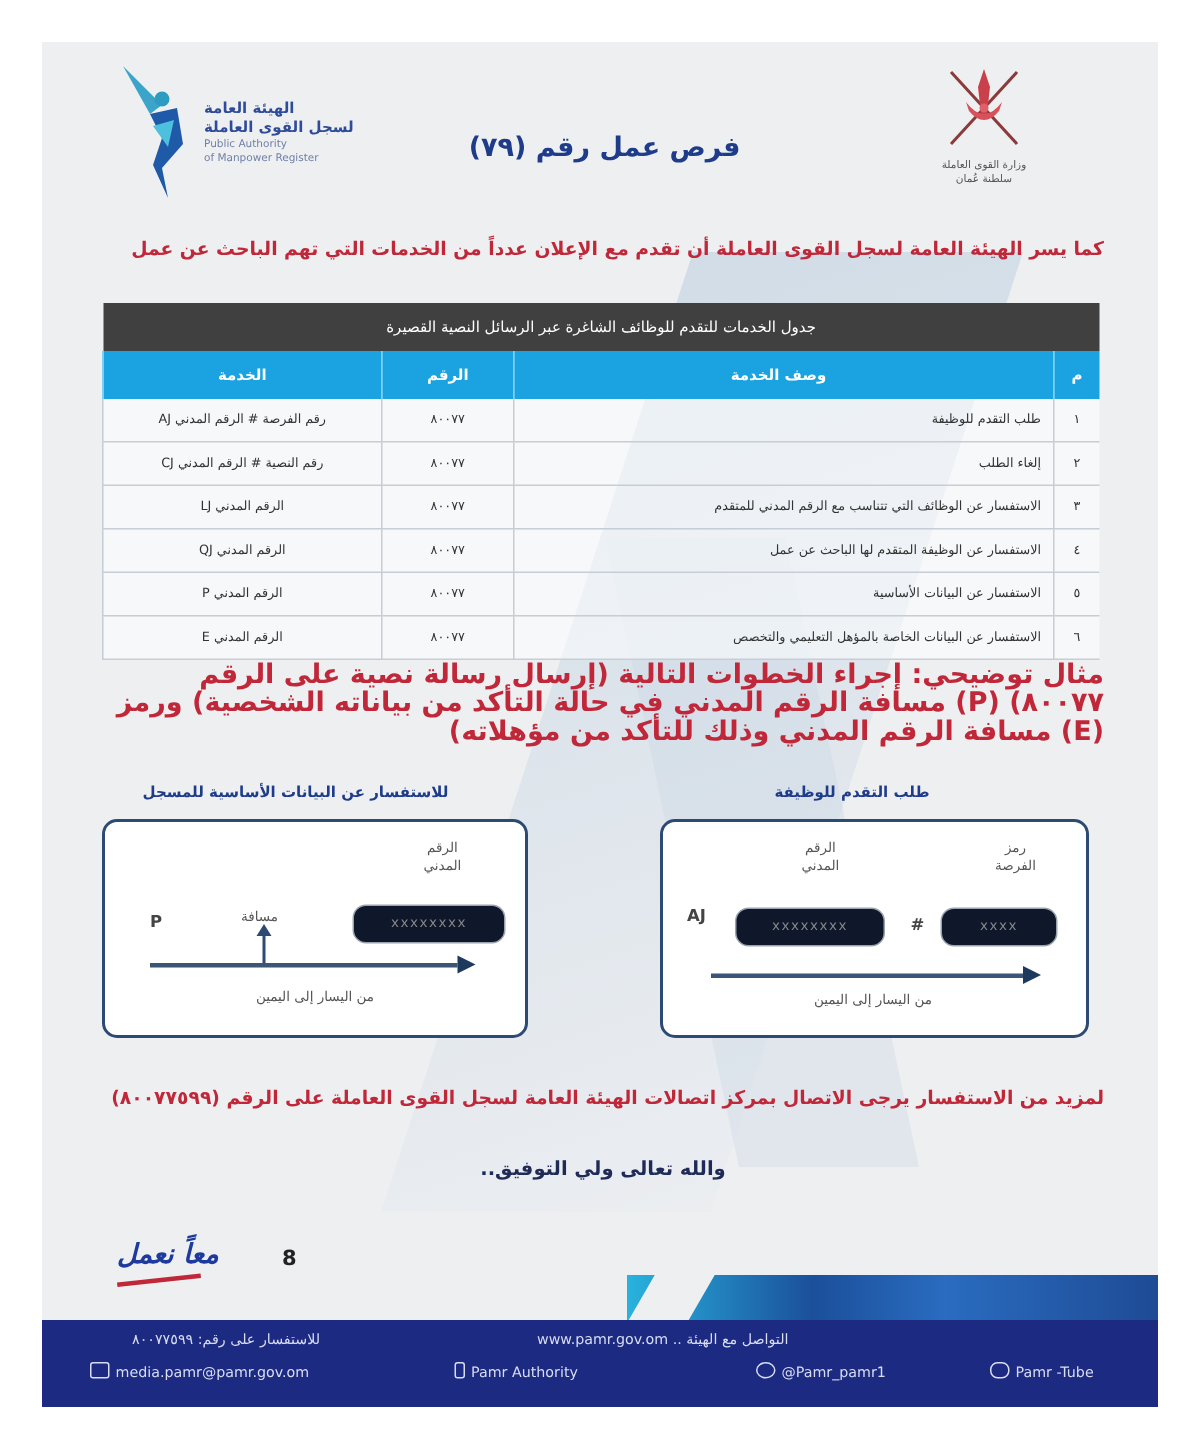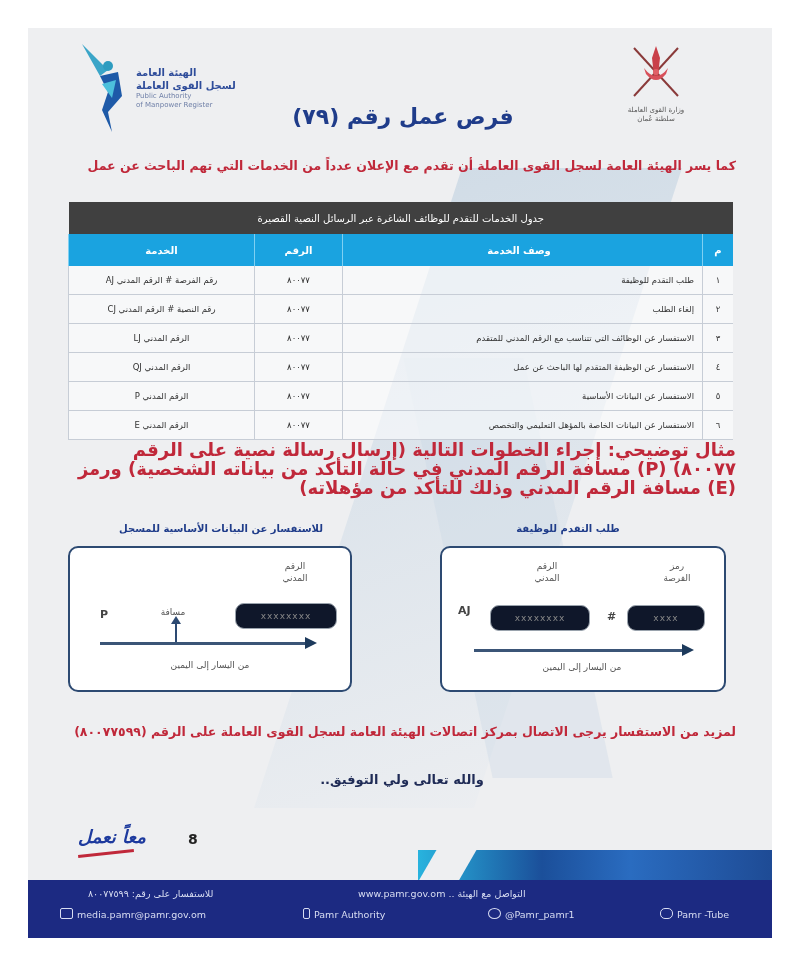--- a/index.html
+++ b/index.html
@@ -7,21 +7,21 @@
   .page{position:absolute;left:28px;top:28px;width:744px;height:910px;background:#eeeff1;overflow:hidden;}
   .bg-swoosh{position:absolute;left:330px;top:140px;width:220px;height:640px;background:linear-gradient(160deg,rgba(185,205,222,0.55),rgba(225,232,240,0.2));transform:skewX(-18deg);}
   .bg-swoosh2{position:absolute;left:420px;top:330px;width:120px;height:420px;background:rgba(200,215,230,0.35);transform:skewX(12deg);}
 
   .logo-left{position:absolute;left:50px;top:12px;width:175px;height:95px;}
   .logo-left .figure{position:absolute;left:0;top:0;width:55px;height:95px;}
   .logo-left .txt{position:absolute;left:58px;top:26px;direction:rtl;text-align:left;}
   .logo-left .ar{font-size:10px;color:#2e4c9a;font-weight:bold;line-height:13px;white-space:nowrap;}
   .logo-left .en{font-size:7px;color:#7080a8;line-height:9px;direction:ltr;white-space:nowrap;}
 
-  .title{position:absolute;left:240px;top:76px;width:270px;text-align:center;font-size:22px;font-weight:bold;color:#1f3c8a;direction:rtl;}
+  .title{position:absolute;left:240px;top:60px;width:270px;text-align:center;font-size:18px;font-weight:bold;color:#1f3c8a;direction:rtl;}
 
   .emblem{position:absolute;left:588px;top:10px;width:80px;height:95px;}
   .emblem .cap{position:absolute;left:0;top:68px;width:80px;text-align:center;font-size:7px;line-height:9px;color:#555;direction:rtl;}
 
   .intro{position:absolute;left:40px;top:128px;width:668px;direction:rtl;text-align:right;font-size:12.5px;line-height:19px;color:#c0283a;font-weight:bold;}
 
   .table{position:absolute;left:40px;top:174px;width:665px;border-collapse:collapse;direction:rtl;}
   .table .cap-row td{background:#404040;color:#ffffff;font-size:10px;text-align:center;height:30px;}
   .table .head-row th{background:#1aa3e0;color:#ffffff;font-size:10px;font-weight:bold;height:30px;border-left:1px solid #7fd0f2;}
   .table td.cell{font-size:8.5px;color:#333;height:26px;border-bottom:1px solid #c7cdd6;border-left:1px solid #c7cdd6;background:rgba(255,255,255,0.55);}
@@ -143,21 +143,21 @@
       <td class="cell c-no">٦</td>
       <td class="cell c-desc">الاستفسار عن البيانات الخاصة بالمؤهل التعليمي والتخصص</td>
       <td class="cell c-num">٨٠٠٧٧</td>
       <td class="cell c-svc">الرقم المدني E</td>
     </tr>
   </tbody>
     </table>
 
   <div class="example">مثال توضيحي: إجراء الخطوات التالية (إرسال رسالة نصية على الرقم ٨٠٠٧٧) (P) مسافة الرقم المدني في حالة التأكد من بياناته الشخصية) ورمز (E) مسافة الرقم المدني وذلك للتأكد من مؤهلاته)</div>
 
-  <div class="diag-title" style="left:58px;top:495px;width:270px;">للاستفسار عن البيانات الأساسية للمسجل</div>
+  <div class="diag-title" style="left:34px;top:495px;width:270px;">للاستفسار عن البيانات الأساسية للمسجل</div>
   <div class="diag" style="left:40px;top:518px;width:280px;height:142px;">
     <div class="lbl" style="left:195px;top:12px;width:60px;">
       <div>الرقم</div>
       <div>المدني</div>
     </div>
     <div class="pill" style="left:165px;top:55px;width:100px;">xxxxxxxx</div>
     <div class="lbl" style="left:78px;top:58px;width:50px;">مسافة</div>
     <div class="up-arrow" style="left:105px;top:75px;height:20px;"></div>
     <div class="sep" style="left:30px;top:60px;">P</div>
     <div class="arrow-line" style="left:30px;top:94px;width:205px;"></div>
@@ -193,17 +193,17 @@
 
   <div class="footer-stripe"></div>
   <div class="footer">
     <div class="r1">
       <span style="left:60px;direction:rtl;">للاستفسار على رقم: ٨٠٠٧٧٥٩٩</span>
       <span style="left:330px;direction:rtl;">التواصل مع الهيئة .. www.pamr.gov.om</span>
     </div>
     <div class="r2">
       <span style="left:32px;"><i class="ico"></i><b style="font-weight:normal">media.pamr@pamr.gov.om</b></span>
       <span style="left:275px;"><i class="ico" style="width:5px"></i><b style="font-weight:normal">Pamr Authority</b></span>
-      <span style="left:460px;"><i class="ico" style="border-radius:50%"></i><b style="font-weight:normal">@Pamr_pamr1</b></span>
+      <span style="left:476px;"><i class="ico" style="border-radius:50%"></i><b style="font-weight:normal">@Pamr_pamr1</b></span>
       <span style="left:620px;padding-left:12px;"><i class="ico" style="border-radius:5px"></i><b style="font-weight:normal">Pamr -Tube</b></span>
     </div>
   </div>
 </div>
 
 </body></html>

